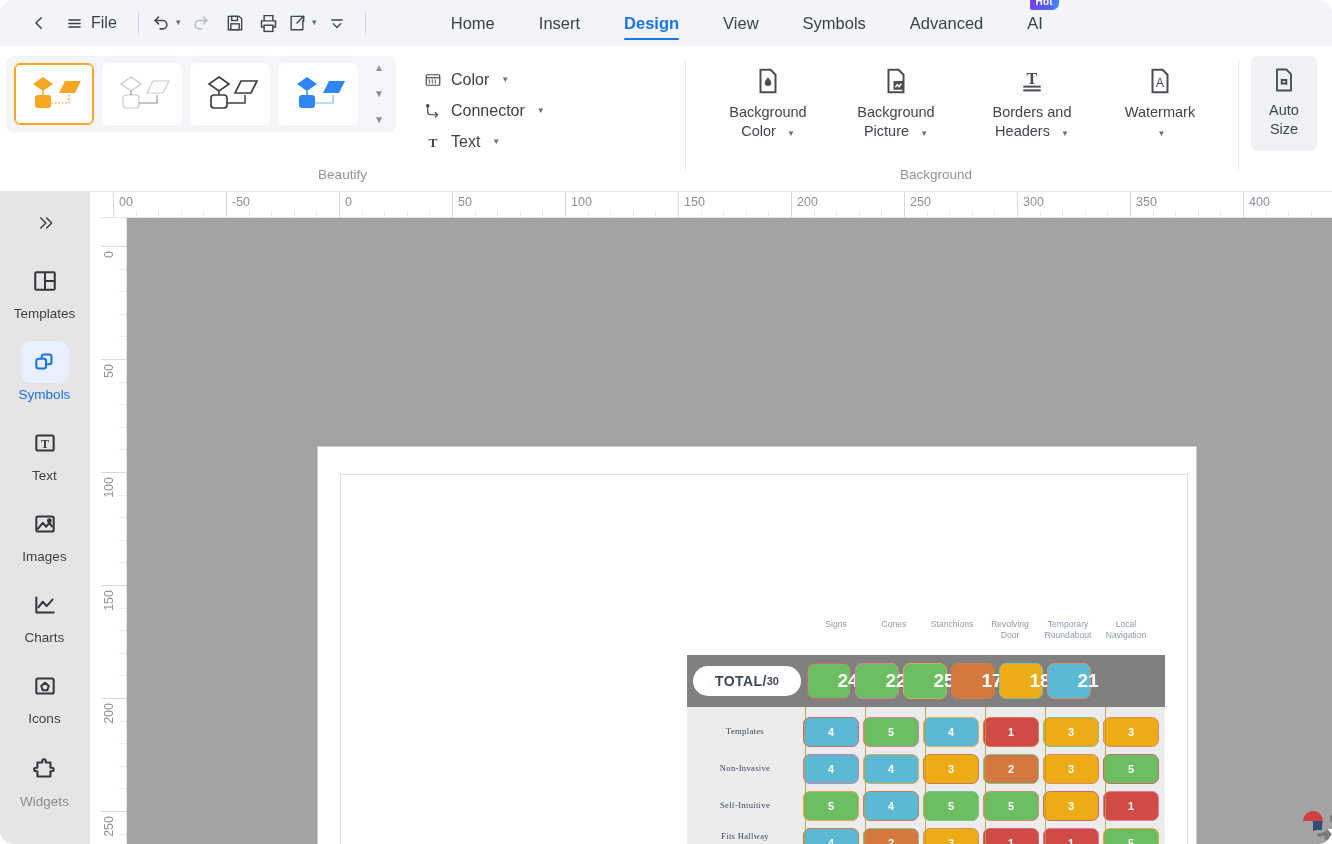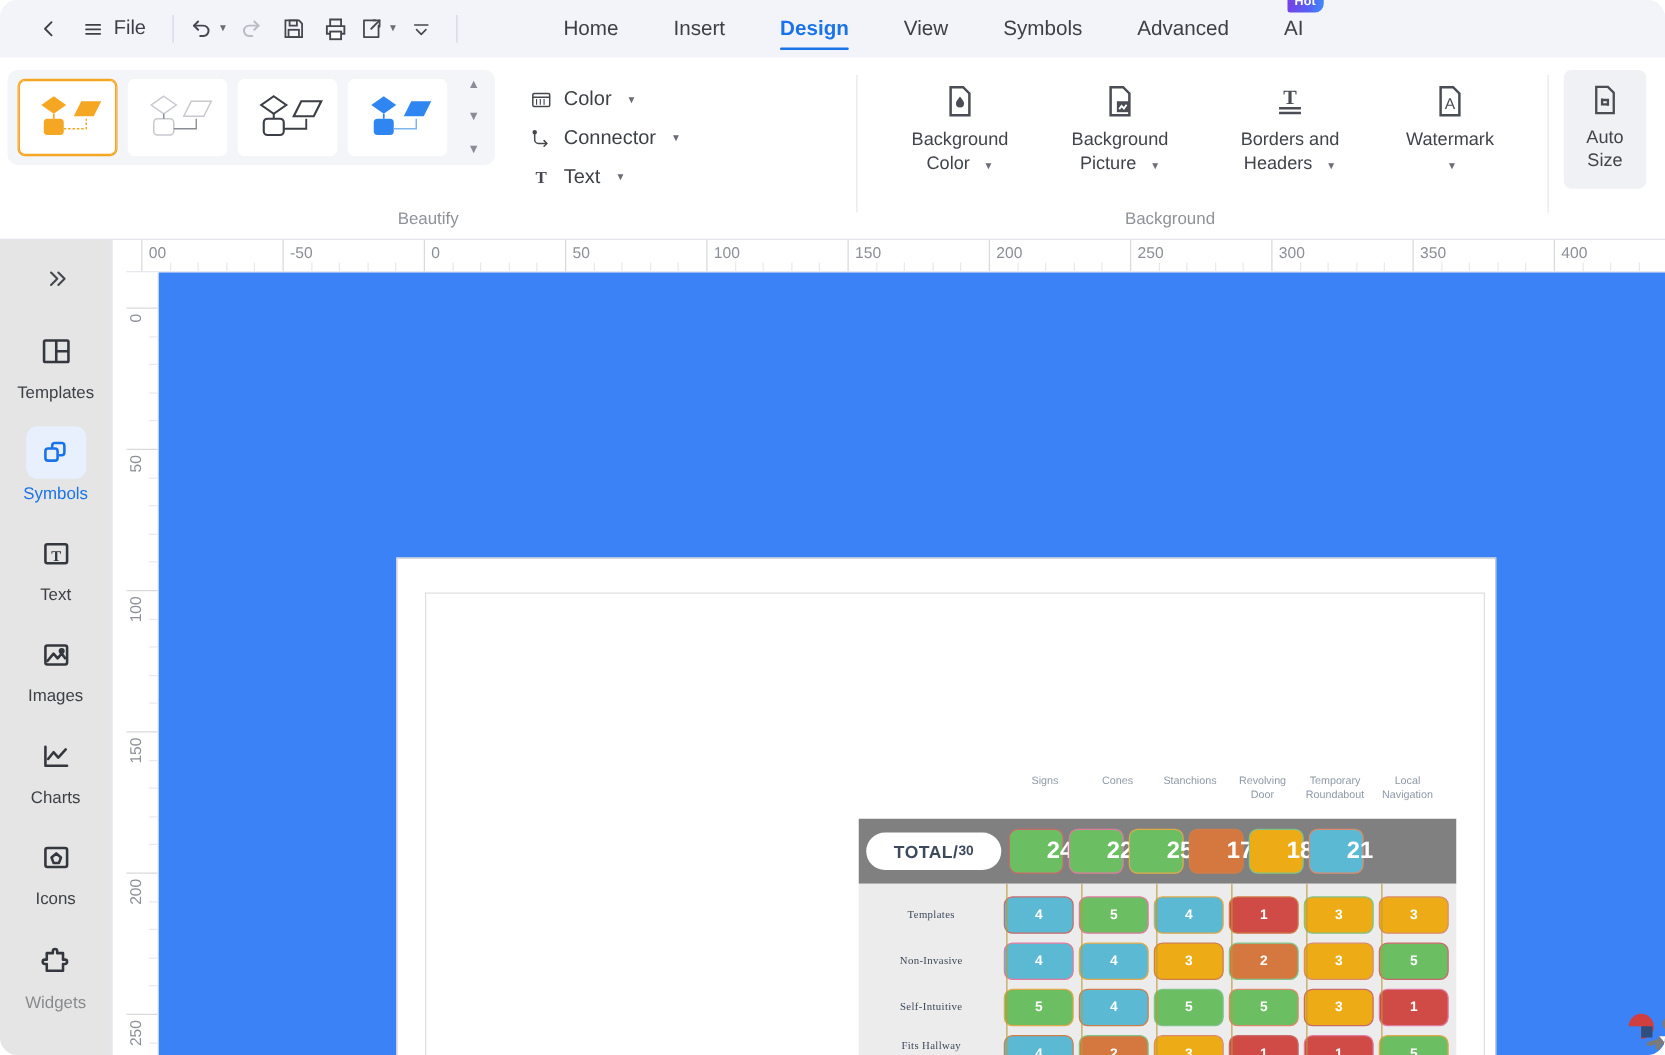--- a/index.html
+++ b/index.html
@@ -135,21 +135,21 @@
   .rv-tick { position: absolute; left: 0; height: 1px; width: 26px; }
   .rv-maj { background: #d8dade; width: 26px; }
   .rv-min { background: #e8eaee; width: 8px; left: 18px; }
   .rv-num {
     position: absolute; left: 1px; font-size: 12.5px; color: #8c8f97;
     writing-mode: vertical-rl; transform: rotate(180deg);
   }
 
   .canvas {
     position: absolute; left: 127px; top: 26px; width: 1205px; height: 626px;
-    background: #3b82f6; overflow: hidden;
+    background: #a3a3a3; overflow: hidden;
   }
   .page {
     position: absolute; left: 190px; top: 228px; width: 880px; height: 620px;
     background: #fff; border: 1px solid #c9cbd1; box-shadow: 0 0 0 0 rgba(0,0,0,.05);
   }
   .page-inner {
     position: absolute; left: 22px; top: 27px; right: 8px; bottom: 0;
     border: 1px solid #dddfe4;
   }
 

